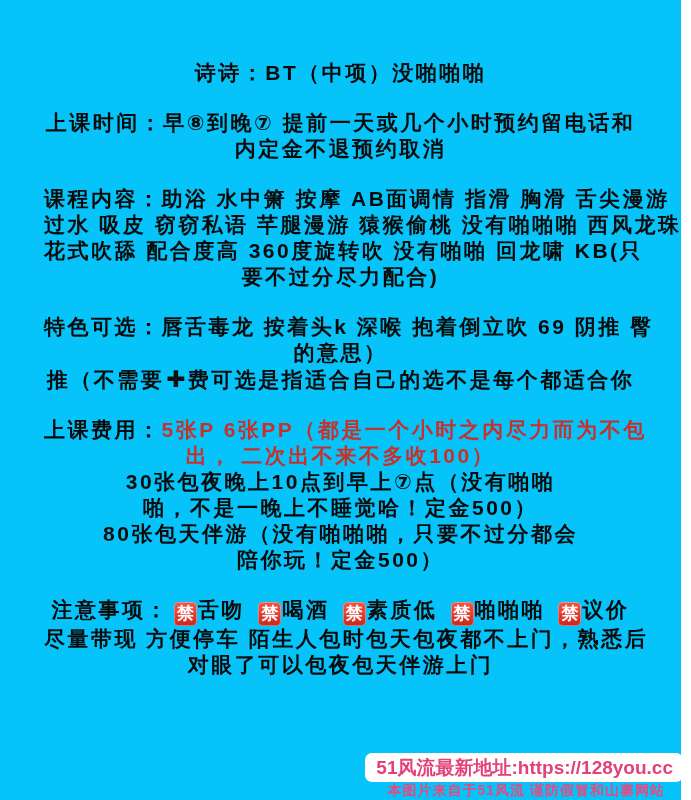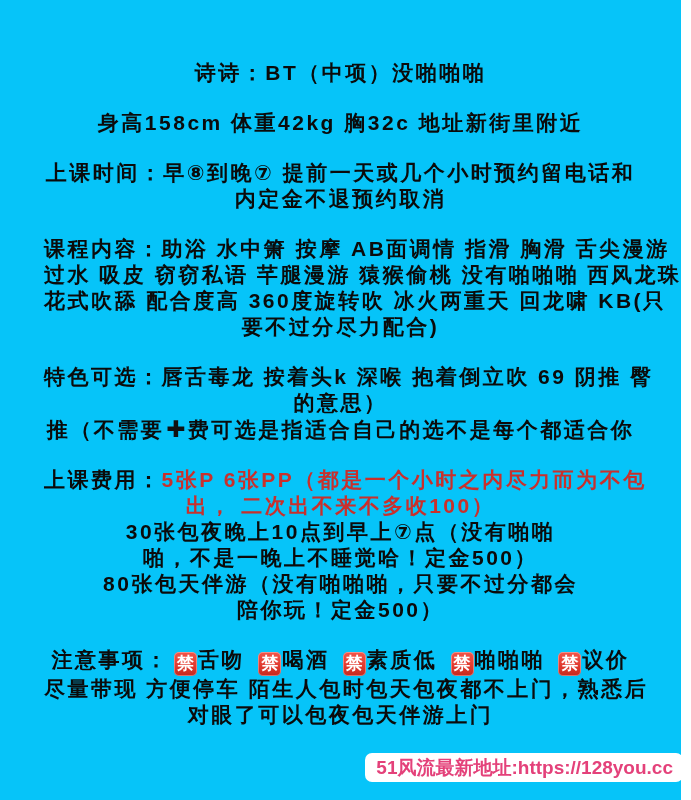--- a/index.html
+++ b/index.html
@@ -88,30 +88,27 @@
 </style>
 </head>
 <body>
 
 <div class="canvas">
   <div class="content">
       <div class="section">
         <div class="line"><span>诗诗：BT（中项）没啪啪啪</span></div>
       </div>
       <div class="section">
-        <div class="line"><span>身高158cm 体重42kg 胸32c 地址新街里附近</span></div>
-      </div>
-      <div class="section">
         <div class="line"><span>上课时间：早⑧到晚⑦ 提前一天或几个小时预约留电话和</span></div>
         <div class="line"><span>内定金不退预约取消</span></div>
       </div>
       <div class="section">
         <div class="line"><span>课程内容：助浴 水中箫 按摩 AB面调情 指滑 胸滑 舌尖漫游</span></div>
         <div class="line"><span>过水 吸皮 窃窃私语 芊腿漫游 猿猴偷桃 没有啪啪啪 西风龙珠</span></div>
-        <div class="line"><span>花式吹舔 配合度高 360度旋转吹 冰火两重天 回龙啸 KB(只</span></div>
+        <div class="line"><span>花式吹舔 配合度高 360度旋转吹 没有啪啪 回龙啸 KB(只</span></div>
         <div class="line"><span>要不过分尽力配合)</span></div>
       </div>
       <div class="section">
         <div class="line"><span>特色可选：唇舌毒龙 按着头k 深喉 抱着倒立吹 69 阴推 臀</span></div>
         <div class="line"><span>的意思）</span></div>
         <div class="line"><span>推（不需要</span><span class="seg-plus">✚</span><span>费可选是指适合自己的选不是每个都适合你</span></div>
       </div>
       <div class="section">
         <div class="line"><span>上课费用：</span><span class="seg-red">5张P 6张PP（都是一个小时之内尽力而为不包</span></div>
         <div class="line"><span class="seg-red">出， 二次出不来不多收100）</span></div>
@@ -120,13 +117,14 @@
         <div class="line"><span>80张包天伴游（没有啪啪啪，只要不过分都会</span></div>
         <div class="line"><span>陪你玩！定金500）</span></div>
       </div>
       <div class="section">
         <div class="line"><span>注意事项：</span><span class="seg-ban">禁</span><span>舌吻 </span><span class="seg-ban">禁</span><span>喝酒 </span><span class="seg-ban">禁</span><span>素质低 </span><span class="seg-ban">禁</span><span>啪啪啪 </span><span class="seg-ban">禁</span><span>议价</span></div>
         <div class="line"><span>尽量带现 方便停车 陌生人包时包天包夜都不上门，熟悉后</span></div>
         <div class="line"><span>对眼了可以包夜包天伴游上门</span></div>
       </div>
     </div>
   <div class="addr-box">51风流最新地址:https://128you.cc</div>
+  <div class="caption">本图片来自于51风流 谨防假冒和山寨网站</div>
 </div>
 
 </body></html>

